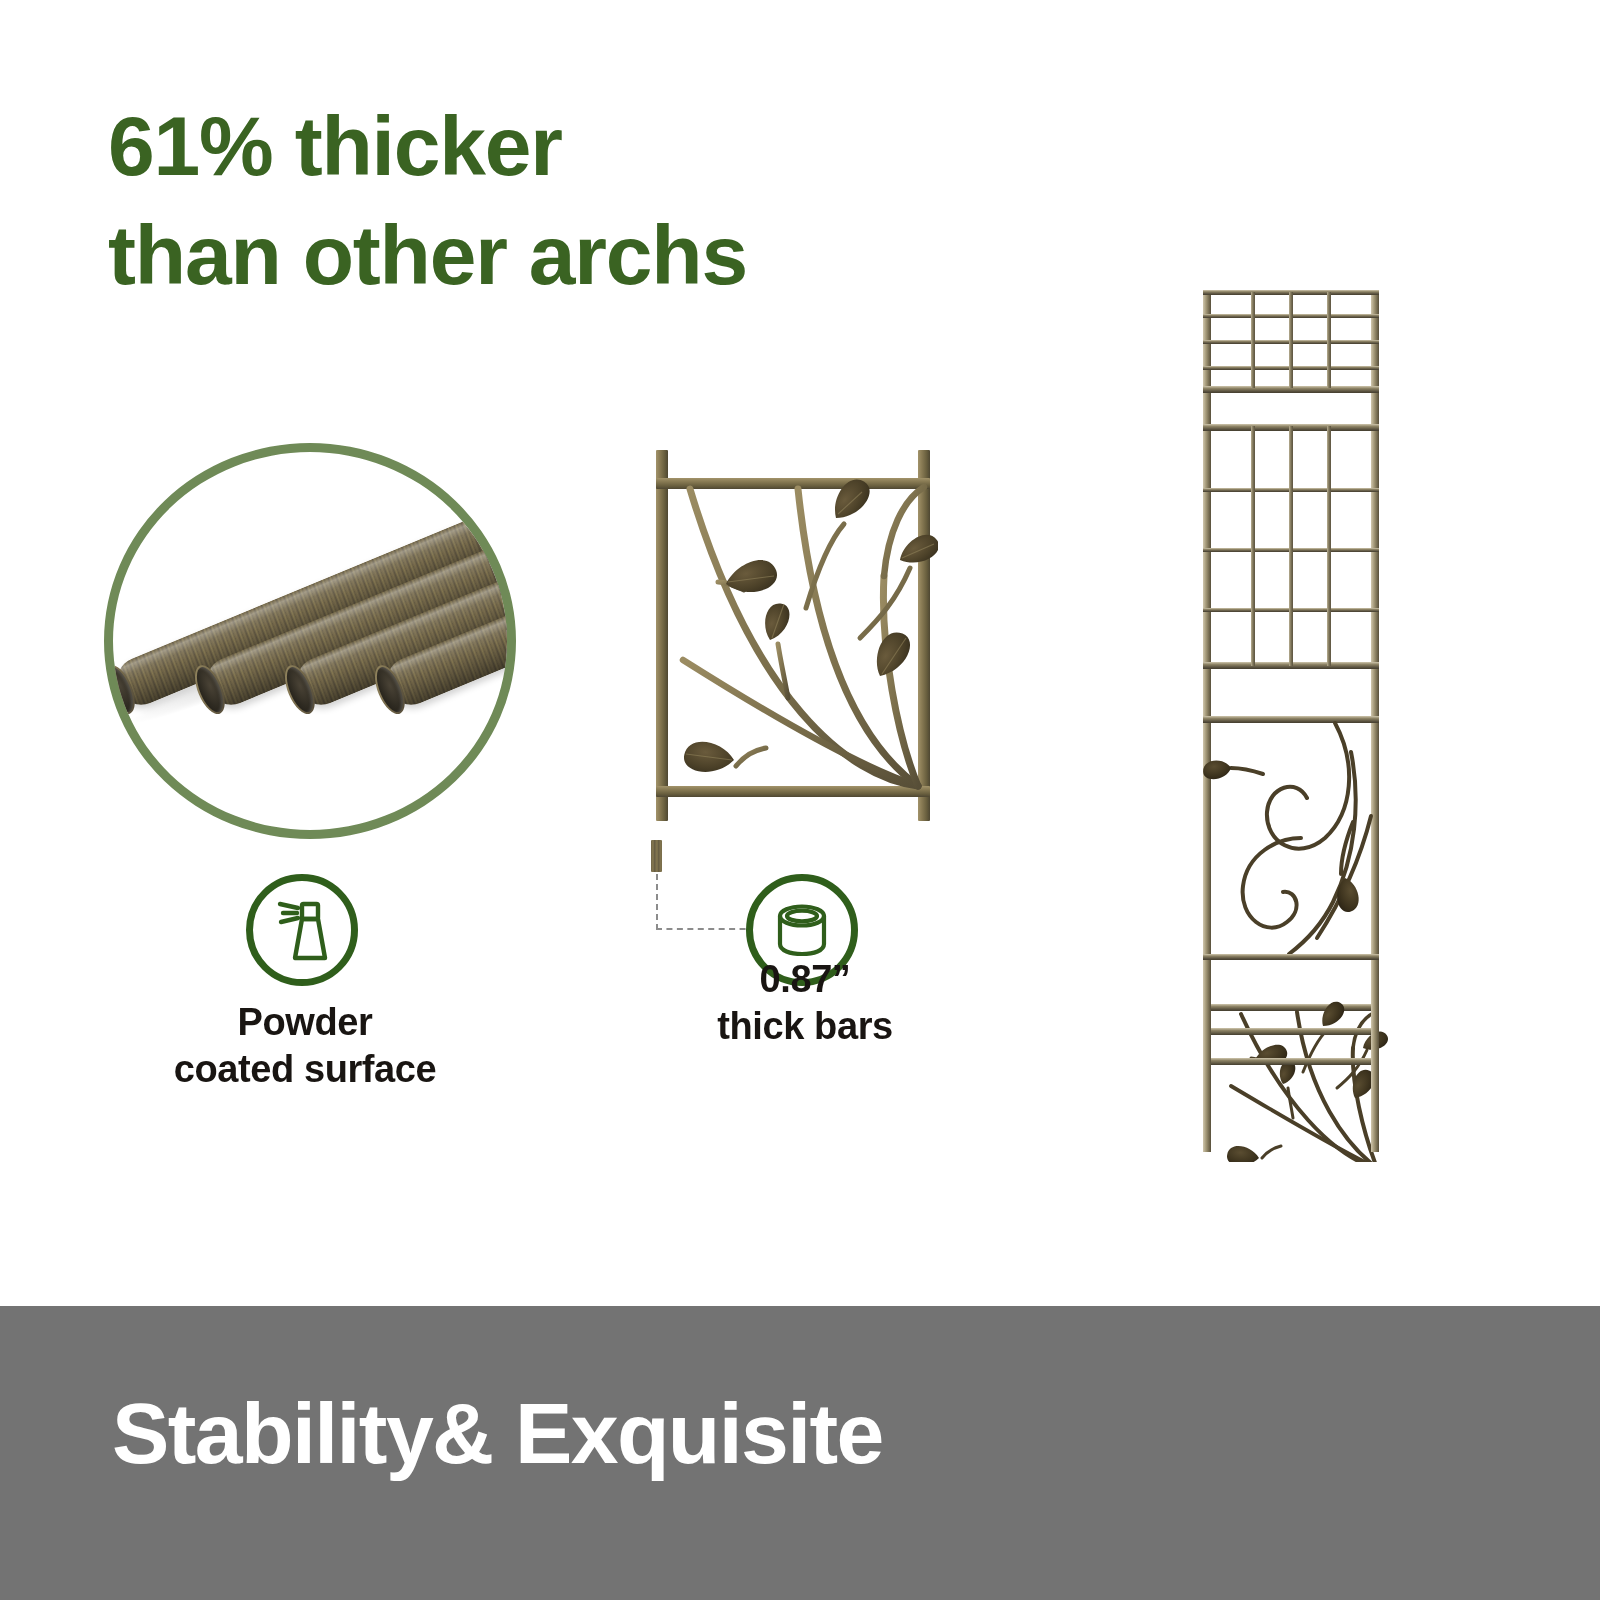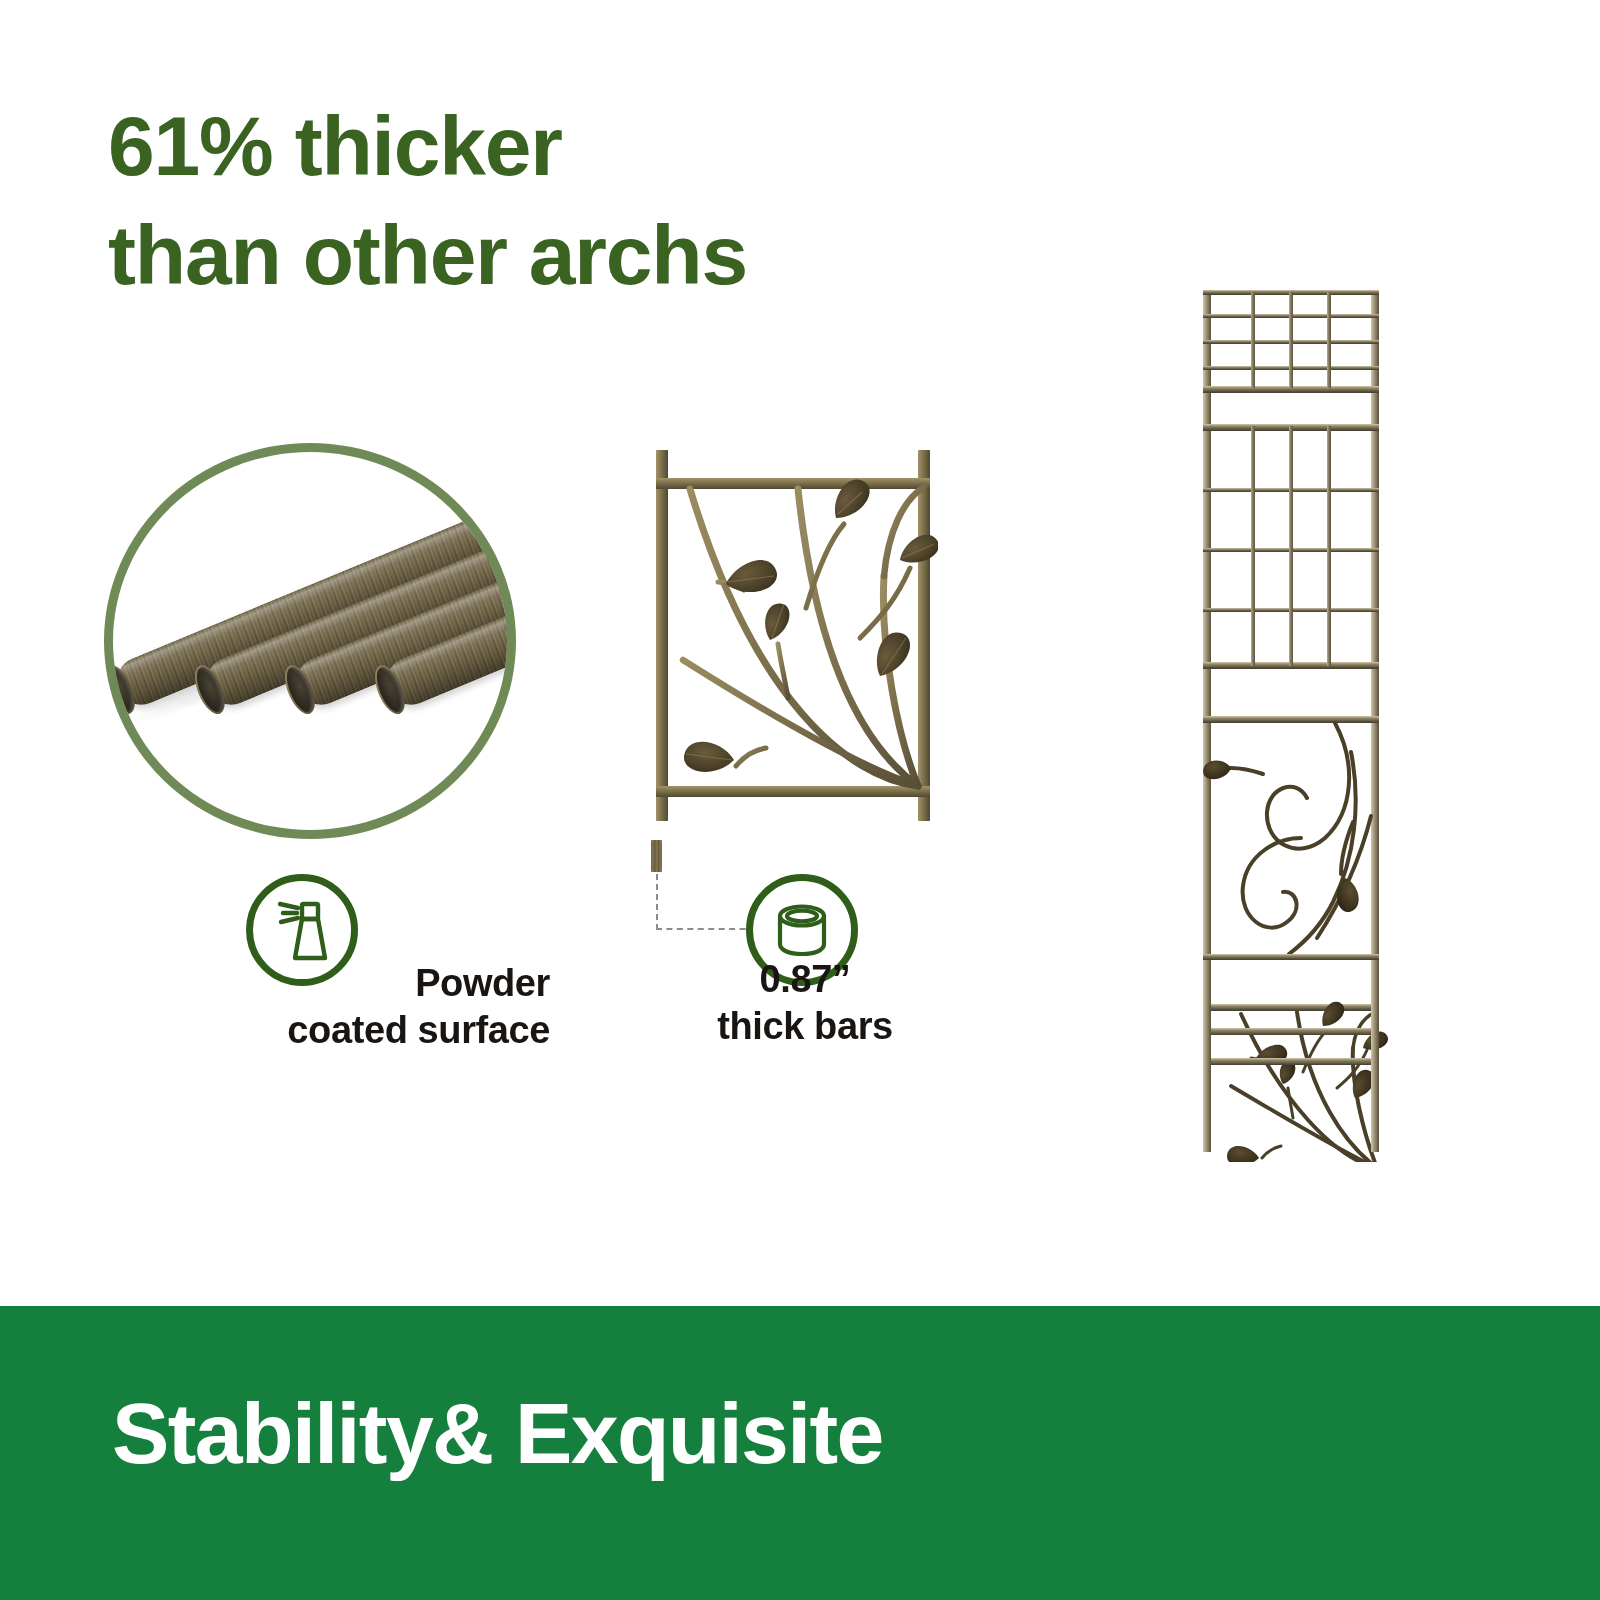--- a/index.html
+++ b/index.html
@@ -99,31 +99,31 @@
   #badge-powder { left:246px; top:874px; }
   #badge-thickness { left:746px; top:874px; }
   .badge-svg { position:absolute; left:50%; top:50%; transform:translate(-50%,-50%); }
 
   
   .caption {
     position:absolute; text-align:center;
     font-size:38px; font-weight:700; line-height:1.23;
     color:#191512; letter-spacing:-0.4px; white-space:pre-line;
   }
-  #caption-powder    { left:60px;  top:960px; width:490px;text-align:right; }
+  #caption-powder    { left:60px;  top:999px; width:490px; }
   #caption-thickness { left:630px; top:956px; width:350px; }
 
   
   #trellis { position:absolute; left:1185px; top:282px; width:220px; height:880px; }
   #trellis-svg { display:block; }
 
   
   #banner {
     position:absolute; left:0; top:1306px; width:1600px; height:294px;
-    background:#15803d;
+    background:#737373;
   }
   #banner-title {
     position:absolute; left:112px; top:78px;
     font-size:86px; font-weight:700; letter-spacing:-1.6px;
     color:#ffffff;
   }
 </style>
 </head>
 <body>
 

